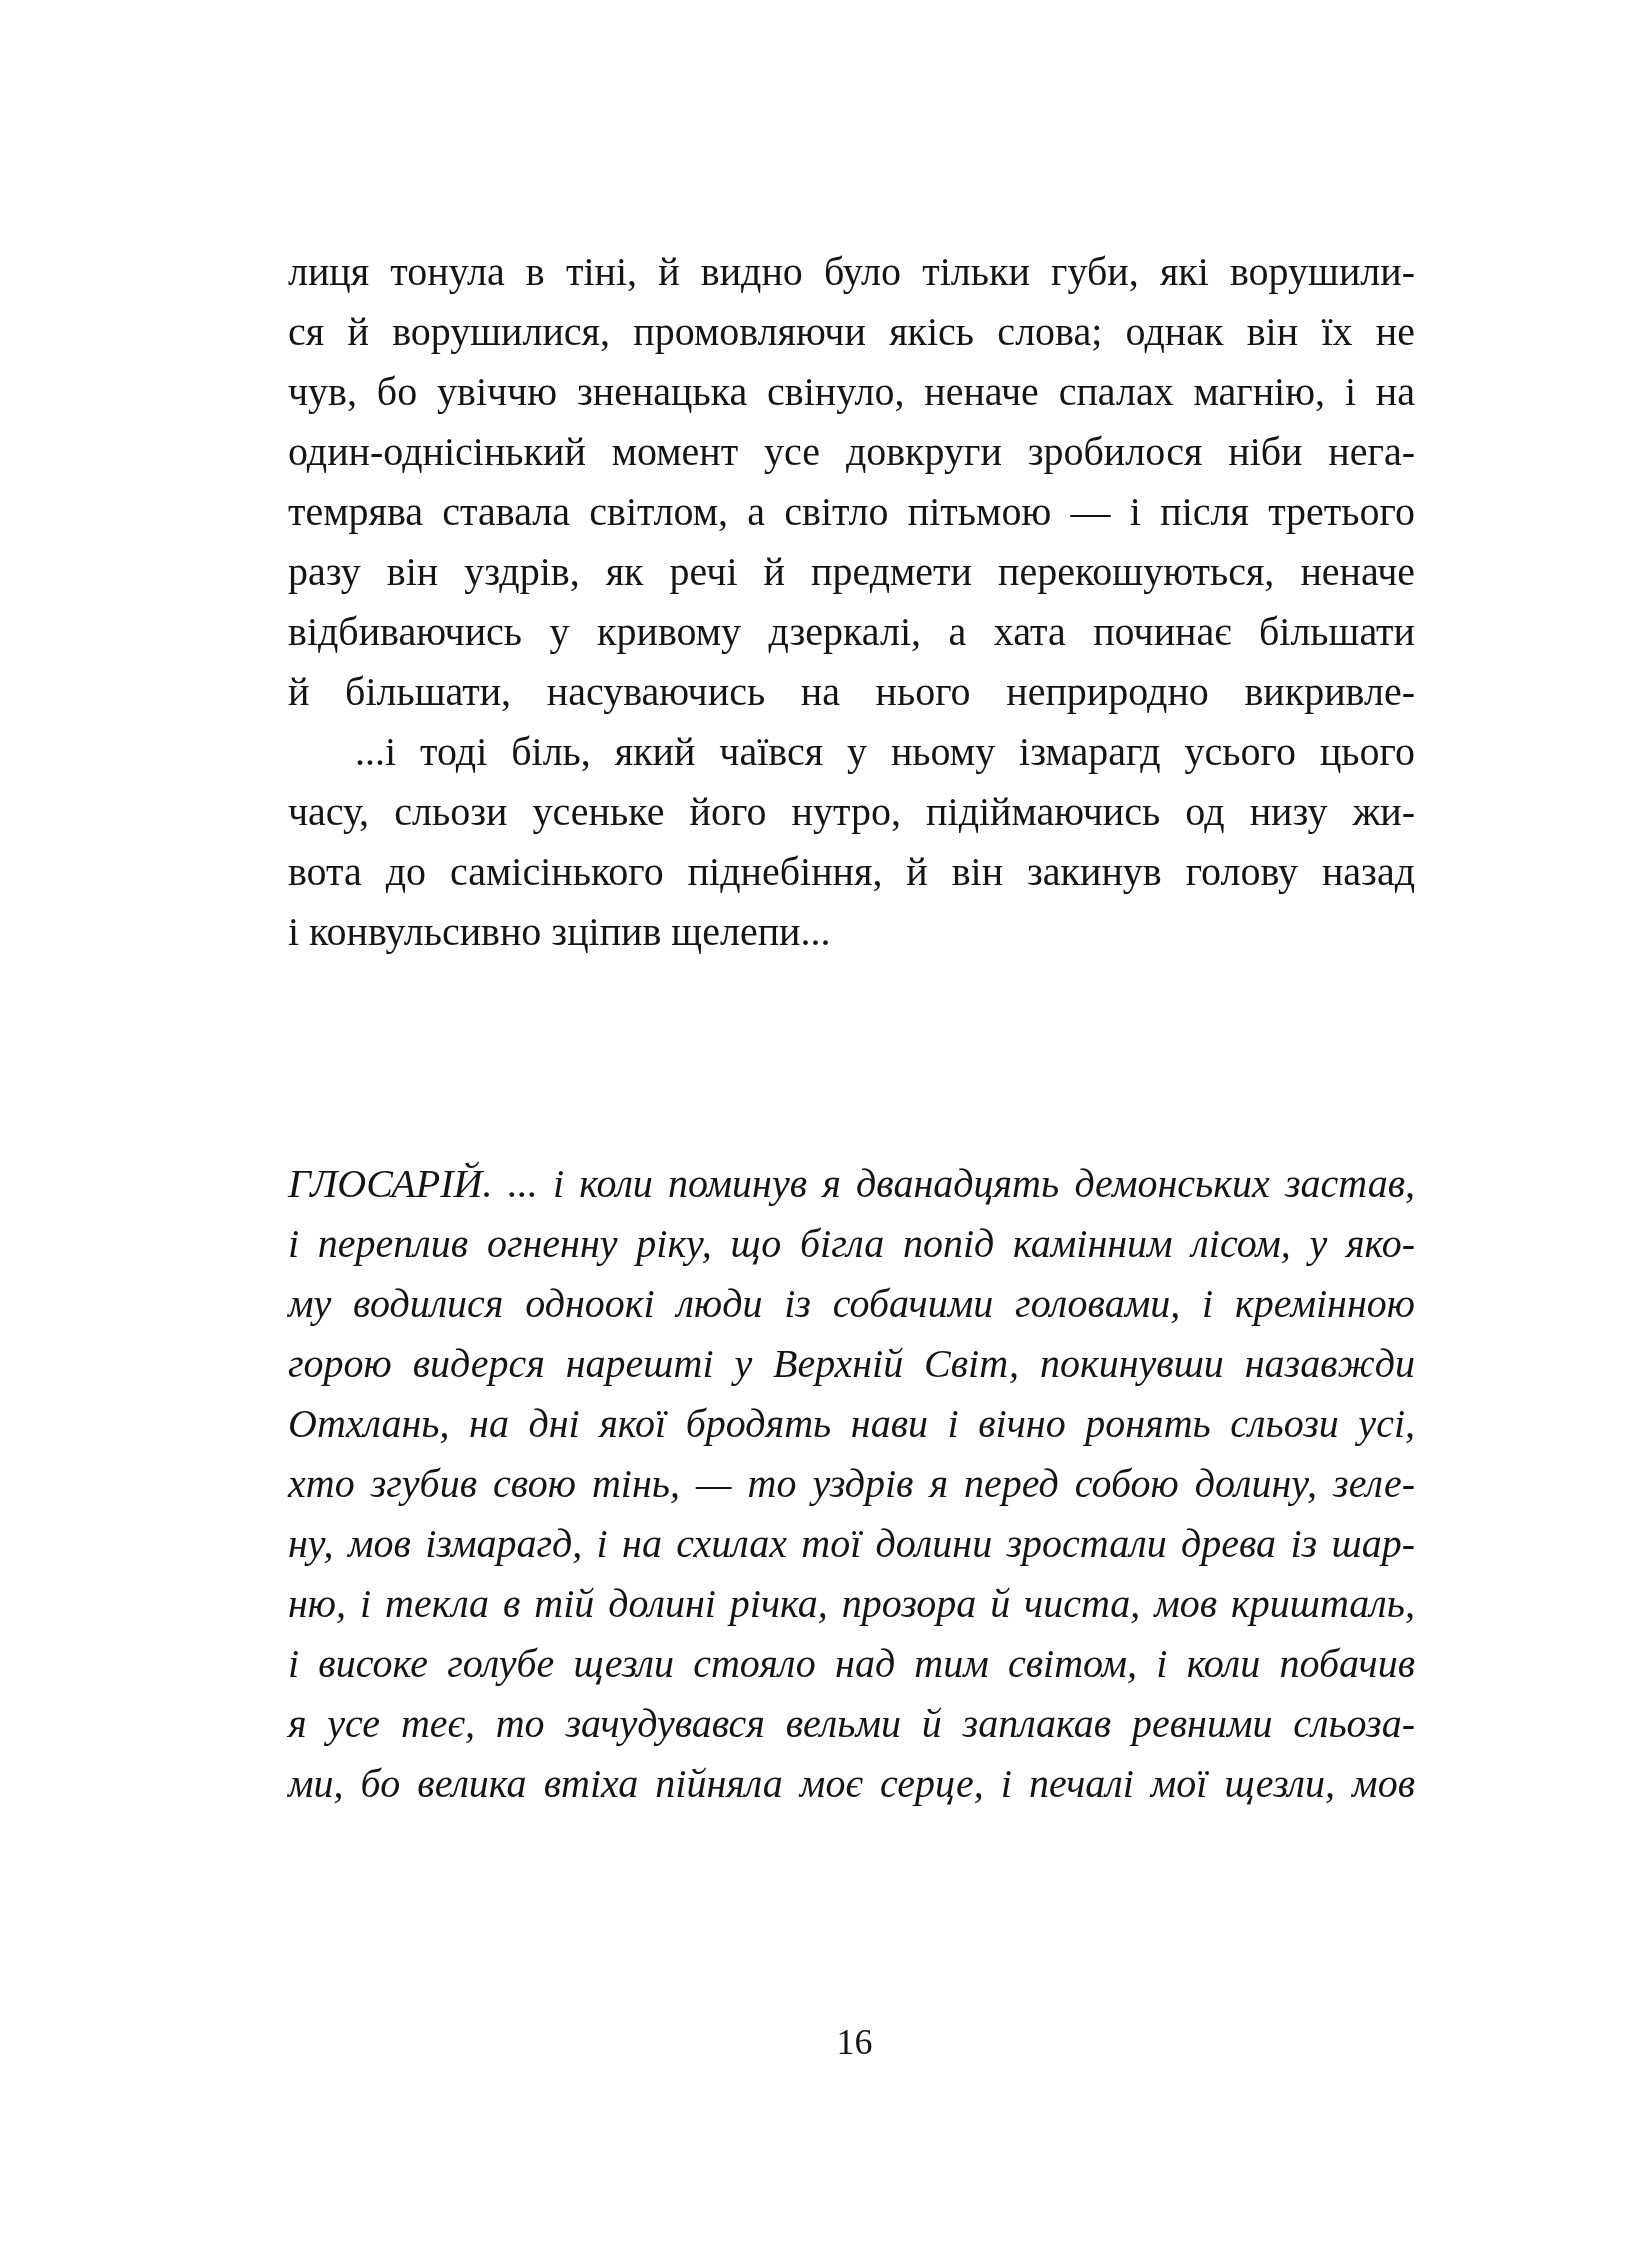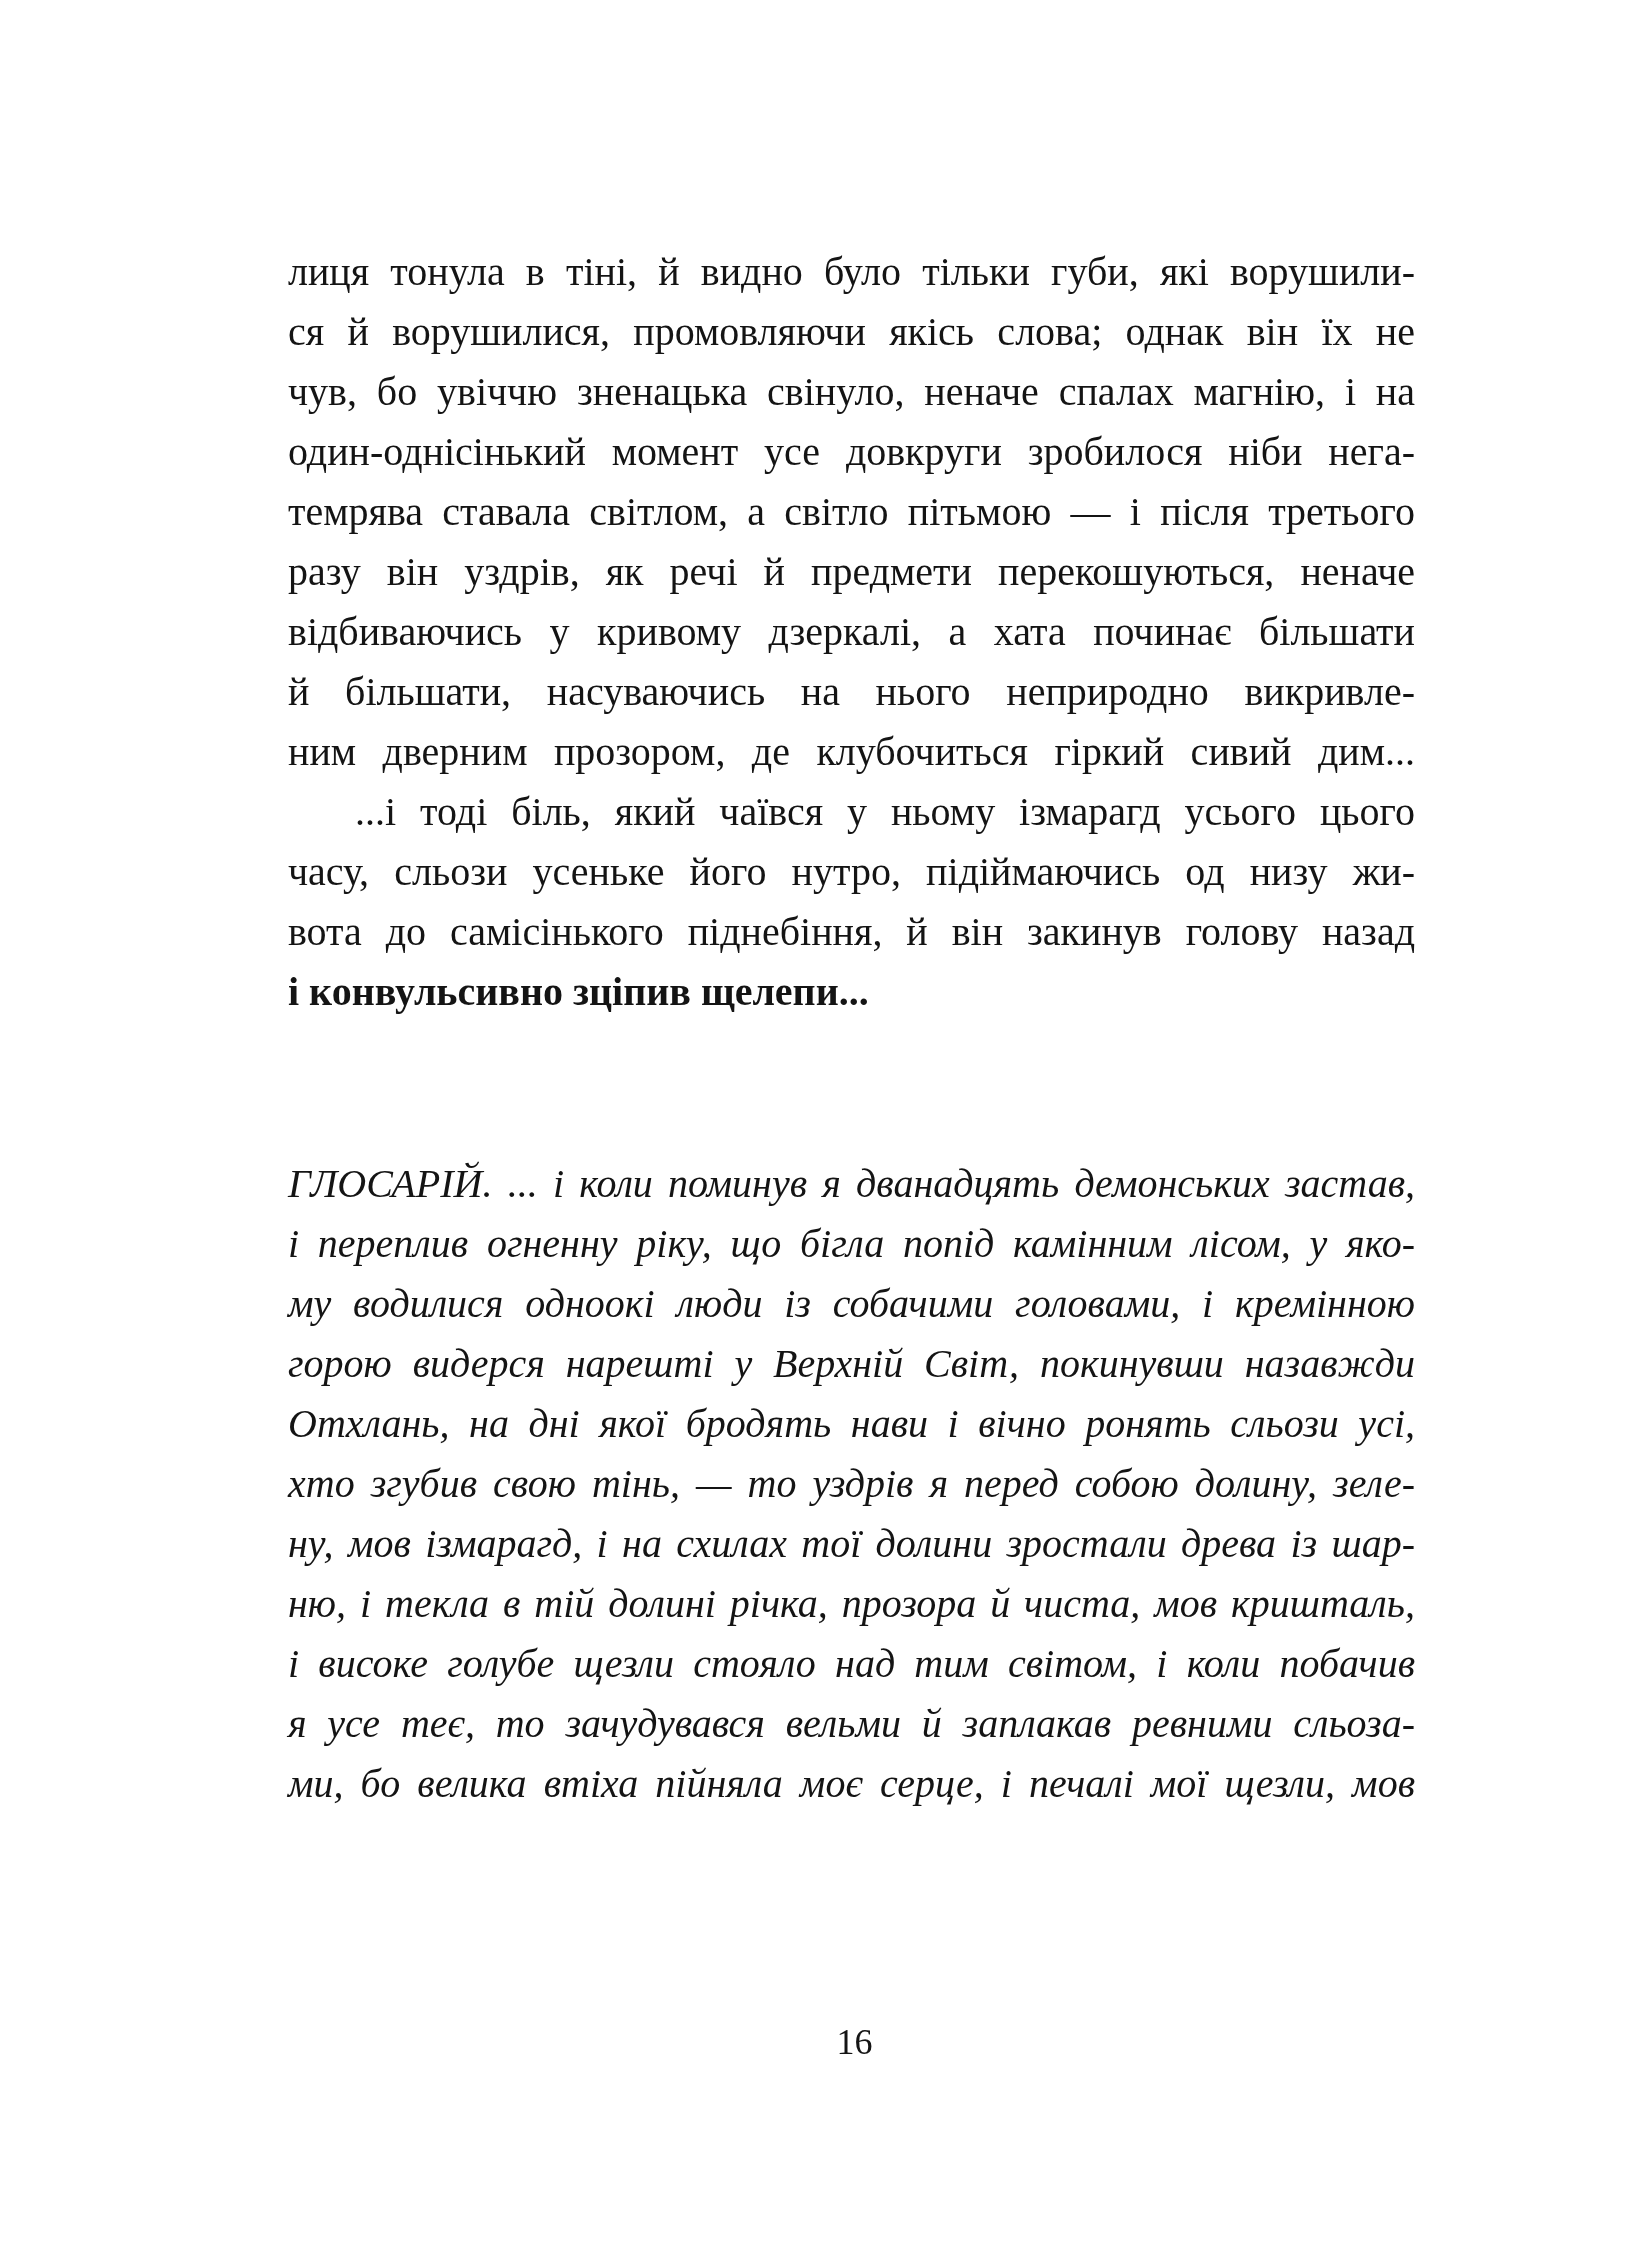--- a/index.html
+++ b/index.html
@@ -36,21 +36,20 @@
     display: block;
     height: 60px;
     white-space: nowrap;
     text-align: justify;
     text-align-last: justify;
     overflow: visible;
   }
   .line.last {
     text-align: left;
     text-align-last: left;
-    font-weight: bold;
   }
   .line.indent {
     padding-left: 67px;
   }
   .page-number {
     position: absolute;
     top: 2017px;
     left: 0;
     width: 1709px;
     text-align: center;
@@ -66,21 +65,20 @@
 
   <div class="text-block main-text">
     <span class="line">лиця тонула в тіні, й видно було тільки губи, які ворушили-</span>
     <span class="line">ся й ворушилися, промовляючи якісь слова; однак він їх не</span>
     <span class="line">чув, бо увіччю зненацька свінуло, неначе спалах магнію, і на</span>
     <span class="line">один-однісінький момент усе довкруги зробилося ніби нега-</span>
     <span class="line">темрява ставала світлом, а світло пітьмою — і після третього</span>
     <span class="line">разу він уздрів, як речі й предмети перекошуються, неначе</span>
     <span class="line">відбиваючись у кривому дзеркалі, а хата починає більшати</span>
     <span class="line">й більшати, насуваючись на нього неприродно викривле-</span>
-    <span class="line">ним дверним прозором, де клубочиться гіркий сивий дим...</span>
     <span class="line indent">...і тоді біль, який чаївся у ньому ізмарагд усього цього</span>
     <span class="line">часу, сльози усеньке його нутро, підіймаючись од низу жи-</span>
     <span class="line">вота до самісінького піднебіння, й він закинув голову назад</span>
     <span class="line last">і конвульсивно зціпив щелепи...</span>
   </div>
 
   <div class="text-block glossary">
     <span class="line">ГЛОСАРІЙ. ... і коли поминув я дванадцять демонських застав,</span>
     <span class="line">і переплив огненну ріку, що бігла попід камінним лісом, у яко-</span>
     <span class="line">му водилися одноокі люди із собачими головами, і кремінною</span>

